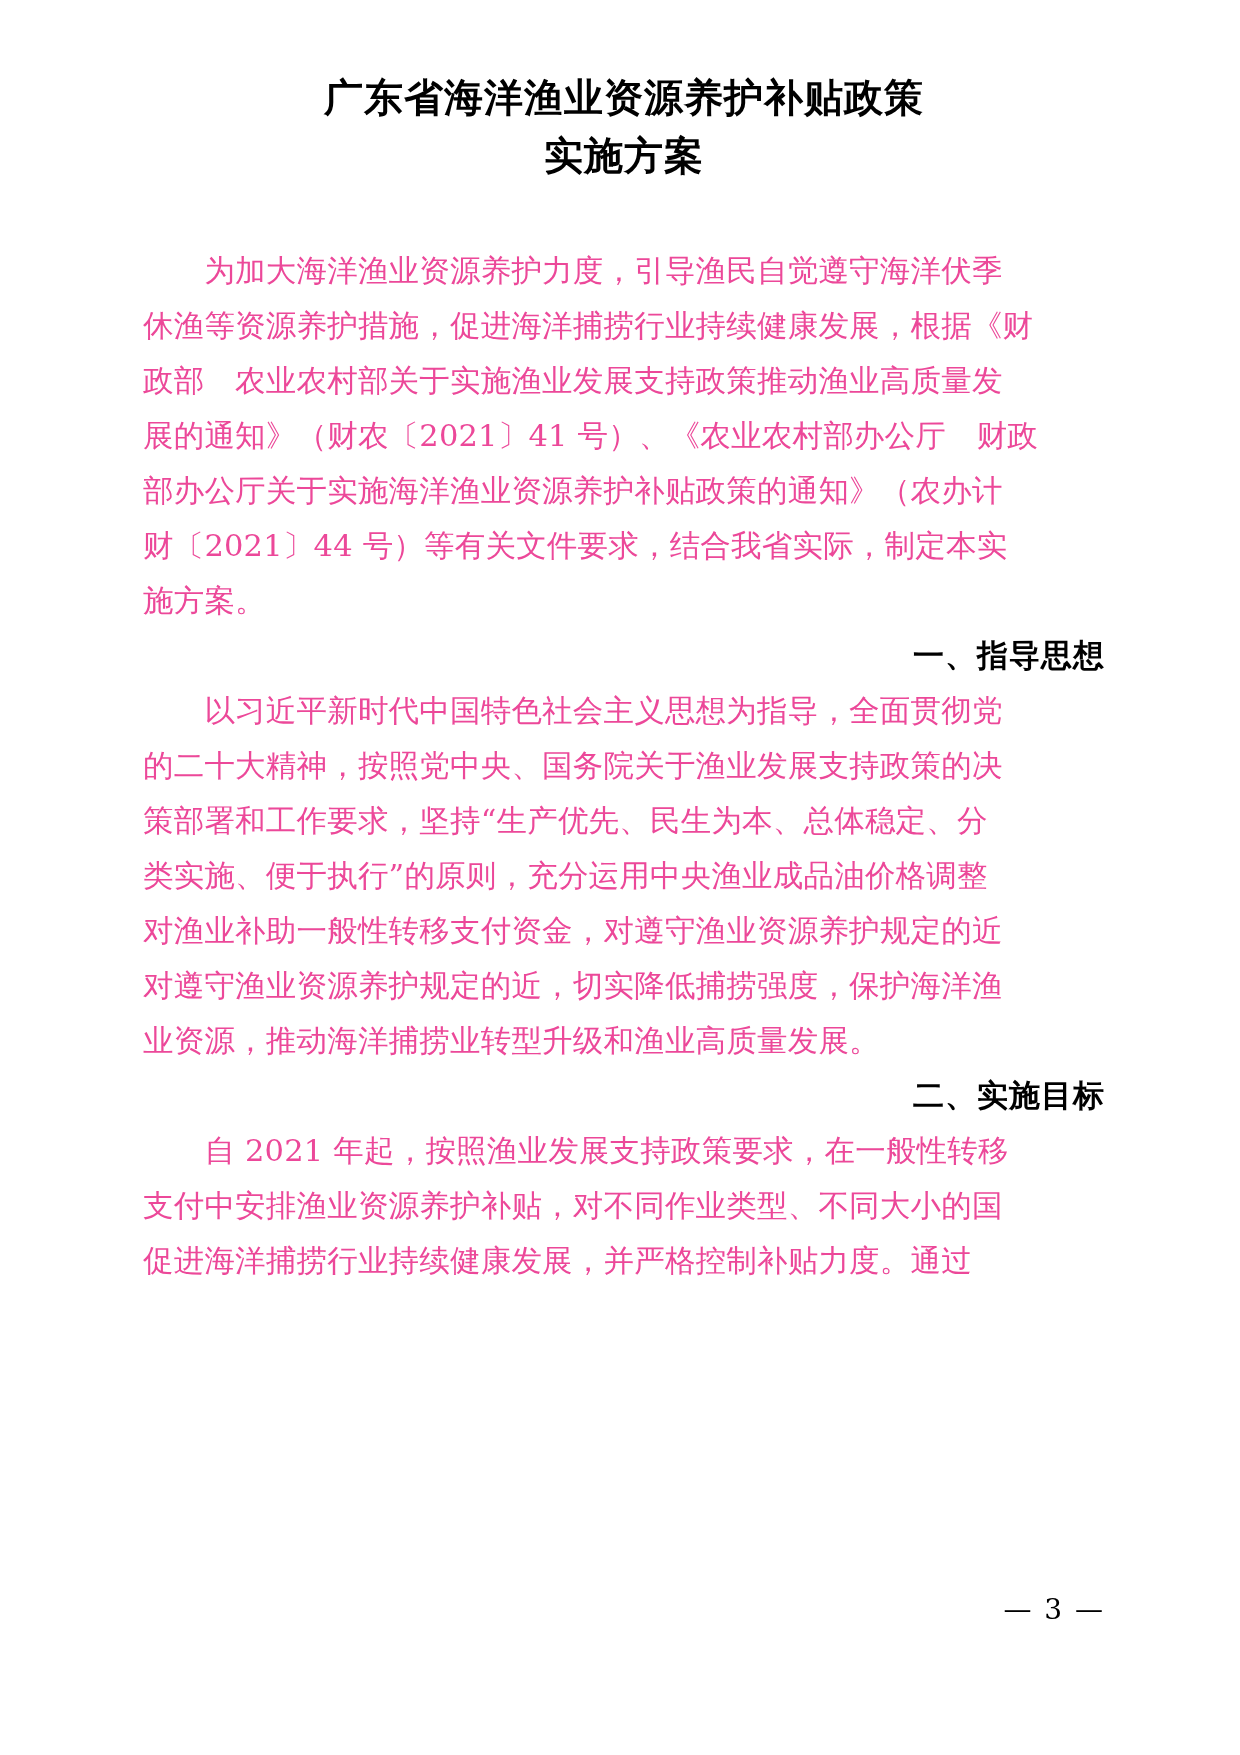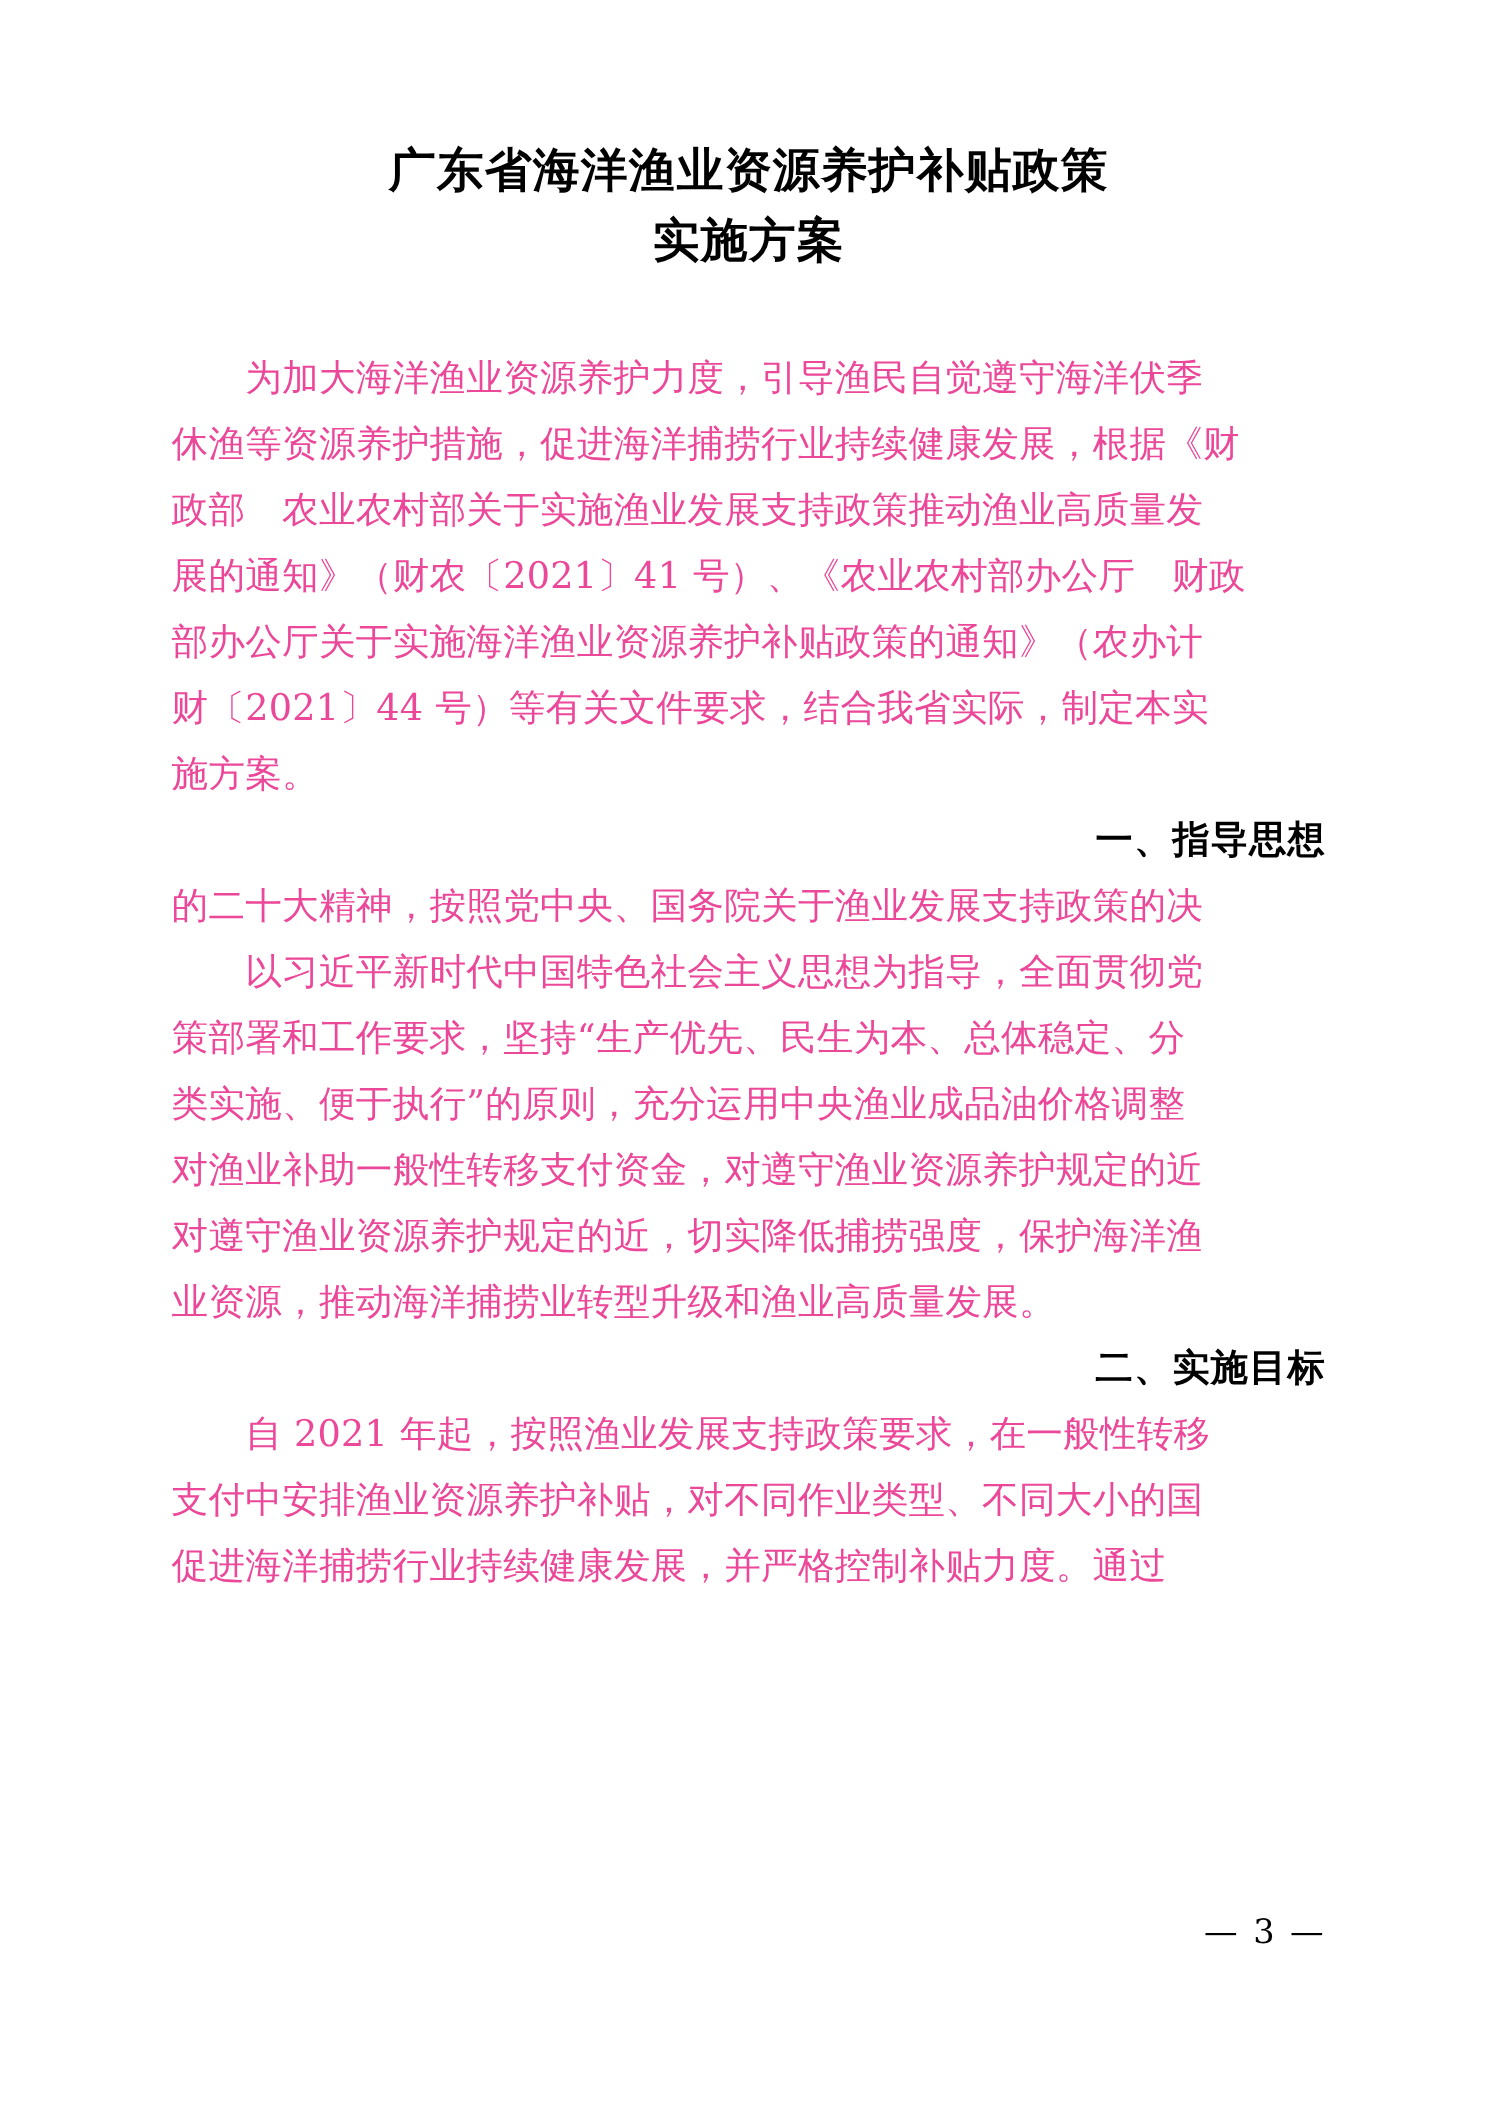--- a/index.html
+++ b/index.html
@@ -28,21 +28,21 @@
 
   .doc-body {
     position: absolute;
     left: 143px;
     top: 0;
     width: 962px;
   }
 
   
   .doc-title {
-    margin-top: 113px;
+    margin-top: 68px;
     text-align: center;
     font-family: "DejaVu Serif", "Liberation Serif", serif;
     font-weight: bold;
     font-size: 39px;
     line-height: 58px;
     letter-spacing: 1px;
     color: #000;
   }
   .doc-title .tl {
     display: block;
@@ -114,22 +114,22 @@
       <span class="ln">休渔等资源养护措施，促进海洋捕捞行业持续健康发展，根据《财</span>
       <span class="ln">政部　农业农村部关于实施渔业发展支持政策推动渔业高质量发</span>
       <span class="ln">展的通知》（财农〔2021〕41 号）、《农业农村部办公厅　财政</span>
       <span class="ln">部办公厅关于实施海洋渔业资源养护补贴政策的通知》（农办计</span>
       <span class="ln">财〔2021〕44 号）等有关文件要求，结合我省实际，制定本实</span>
       <span class="ln">施方案。</span>
     </p>
 
     <h2 class="sec-heading">一、指导思想</h2>
     <p class="para">
+      <span class="ln">　　以习近平新时代中国特色社会主义思想为指导，全面贯彻党</span>
       <span class="ln">的二十大精神，按照党中央、国务院关于渔业发展支持政策的决</span>
-      <span class="ln">　　以习近平新时代中国特色社会主义思想为指导，全面贯彻党</span>
       <span class="ln">策部署和工作要求，坚持“生产优先、民生为本、总体稳定、分</span>
       <span class="ln">类实施、便于执行”的原则，充分运用中央渔业成品油价格调整</span>
       <span class="ln">对渔业补助一般性转移支付资金，对遵守渔业资源养护规定的近</span>
       <span class="ln">对遵守渔业资源养护规定的近，切实降低捕捞强度，保护海洋渔</span>
       <span class="ln">业资源，推动海洋捕捞业转型升级和渔业高质量发展。</span>
     </p>
 
     <h2 class="sec-heading">二、实施目标</h2>
     <p class="para">
       <span class="ln">　　自 2021 年起，按照渔业发展支持政策要求，在一般性转移</span>

